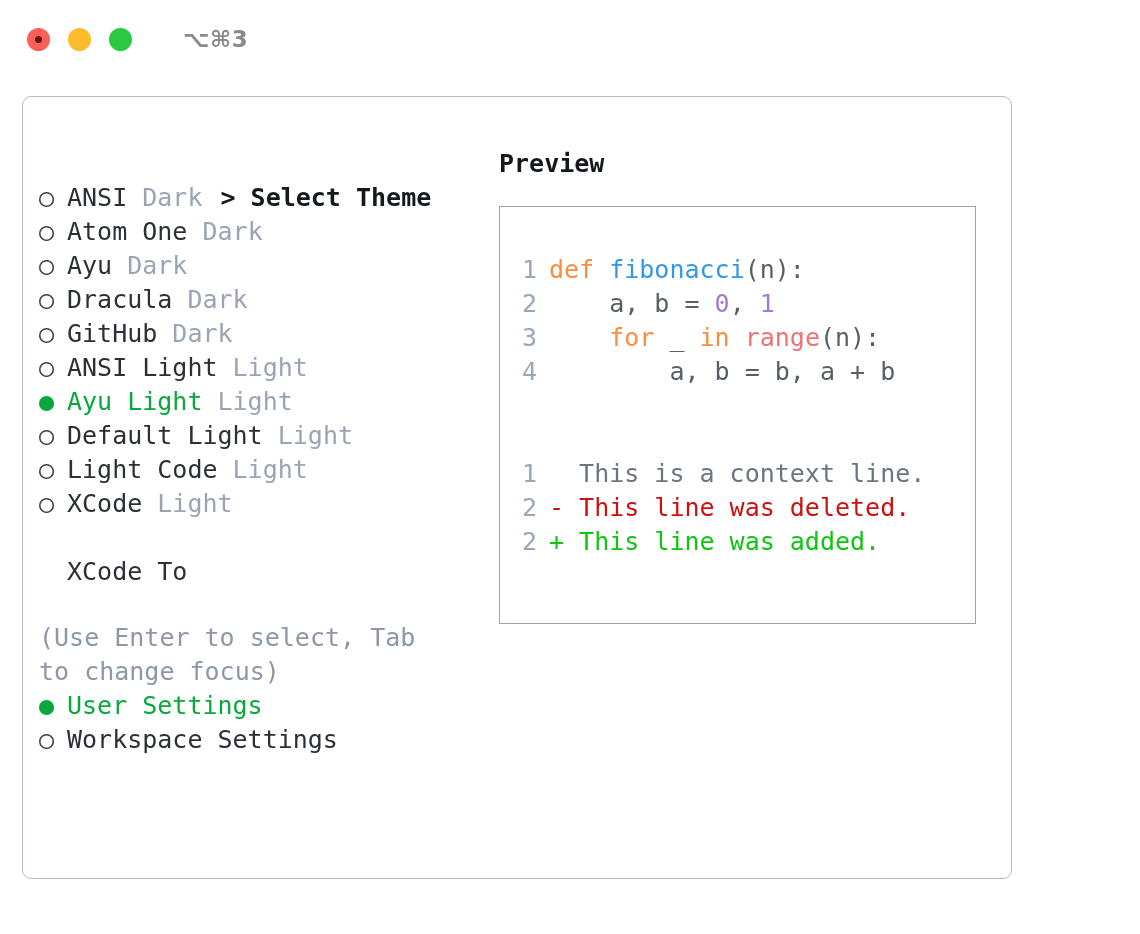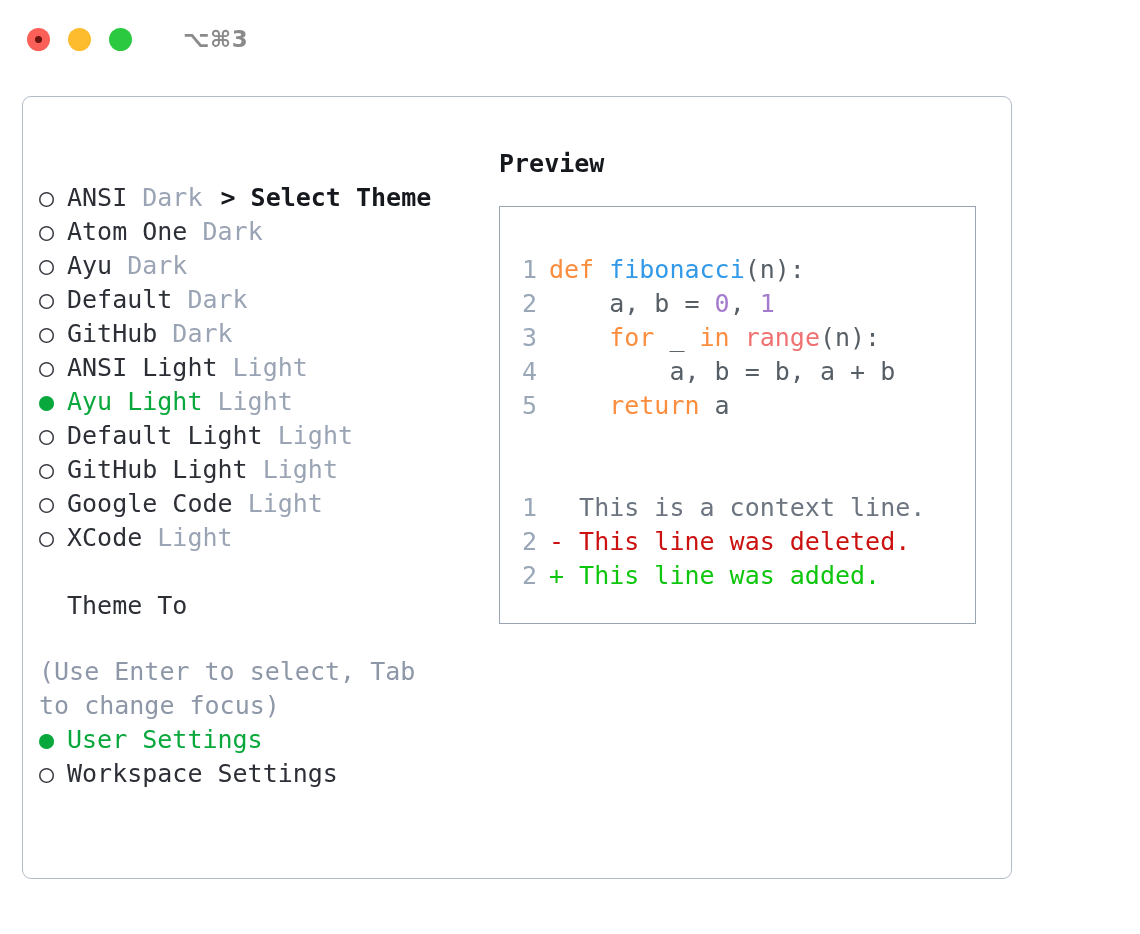--- a/index.html
+++ b/index.html
@@ -211,51 +211,49 @@
       <div id="left-col">
 
         <div class="list-line" id="select-theme-header-row">
           <span id="select-theme-header">&gt; Select Theme</span>
         </div>
 
         <div id="theme-items">
             <div class="list-line"><span class="marker">○</span><span class="label-main">ANSI</span><span class="label-suffix"> Dark</span></div>
             <div class="list-line"><span class="marker">○</span><span class="label-main">Atom One</span><span class="label-suffix"> Dark</span></div>
             <div class="list-line"><span class="marker">○</span><span class="label-main">Ayu</span><span class="label-suffix"> Dark</span></div>
-            <div class="list-line"><span class="marker">○</span><span class="label-main">Default</span><span class="label-suffix"> Dark</span></div>
+            <div class="list-line"><span class="marker">○</span><span class="label-main">Dracula</span><span class="label-suffix"> Dark</span></div>
             <div class="list-line"><span class="marker">○</span><span class="label-main">GitHub</span><span class="label-suffix"> Dark</span></div>
             <div class="list-line"><span class="marker">○</span><span class="label-main">ANSI Light</span><span class="label-suffix"> Light</span></div>
             <div class="list-line"><span class="marker sel">●</span><span class="label-main sel">Ayu Light</span><span class="label-suffix"> Light</span></div>
             <div class="list-line"><span class="marker">○</span><span class="label-main">Default Light</span><span class="label-suffix"> Light</span></div>
-            <div class="list-line"><span class="marker">○</span><span class="label-main">GitHub Light</span><span class="label-suffix"> Light</span></div>
-            <div class="list-line"><span class="marker">○</span><span class="label-main">Google Code</span><span class="label-suffix"> Light</span></div>
+            <div class="list-line"><span class="marker">○</span><span class="label-main">Light Code</span><span class="label-suffix"> Light</span></div>
             <div class="list-line"><span class="marker">○</span><span class="label-main">XCode</span><span class="label-suffix"> Light</span></div>
           </div>
 
         <div class="section-gap"></div>
 
-        <div id="apply-to-header"><span class="marker">○</span><span>Theme To</span></div>
+        <div id="apply-to-header"><span class="marker">○</span><span>XCode To</span></div>
 
         <div id="help-text">(Use Enter to select, Tab to change focus)</div>
 
         <div id="apply-to-items">
             <div class="list-line"><span class="marker sel">●</span><span class="label-main sel">User Settings</span></div>
             <div class="list-line"><span class="marker">○</span><span class="label-main">Workspace Settings</span></div>
           </div>
       </div>
 
       <div id="right-col">
         <div id="preview-title">Preview</div>
         <div id="preview-box">
           <div id="preview-code">
               <div class="code-line"><span class="lineno">1</span><span class="tok-kw">def</span><span class="tok-pl"> </span><span class="tok-fn">fibonacci</span><span class="tok-pl">(n):</span></div>
               <div class="code-line"><span class="lineno">2</span><span class="tok-pl">    a, b = </span><span class="tok-num">0</span><span class="tok-pl">, </span><span class="tok-num">1</span></div>
               <div class="code-line"><span class="lineno">3</span><span class="tok-pl">    </span><span class="tok-kw">for</span><span class="tok-pl"> _ </span><span class="tok-kw">in</span><span class="tok-pl"> </span><span class="tok-bi">range</span><span class="tok-pl">(n):</span></div>
               <div class="code-line"><span class="lineno">4</span><span class="tok-pl">        a, b = b, a + b</span></div>
-              <div class="code-line"><span class="lineno">5</span><span class="tok-pl">    </span><span class="tok-kw">return</span><span class="tok-pl"> a</span></div>
             </div>
           <div class="blank-line"></div>
           <div class="blank-line"></div>
           <div id="preview-diff">
               <div class="code-line"><span class="lineno">1</span><span class="diff-ctx">  This is a context line.</span></div>
               <div class="code-line"><span class="lineno">2</span><span class="diff-del">- This line was deleted.</span></div>
               <div class="code-line"><span class="lineno">2</span><span class="diff-add">+ This line was added.</span></div>
             </div>
         </div>
       </div>

